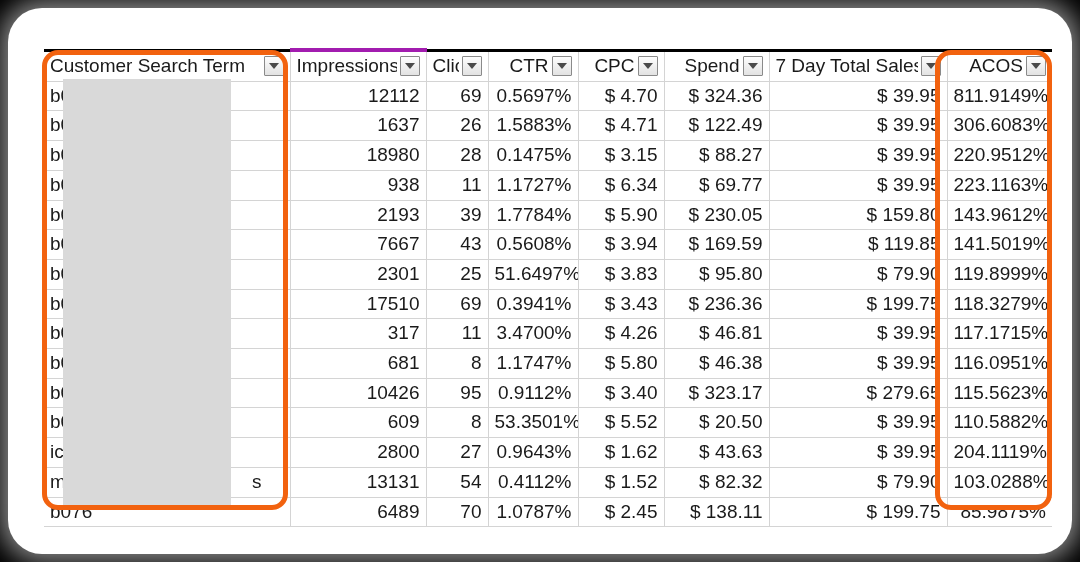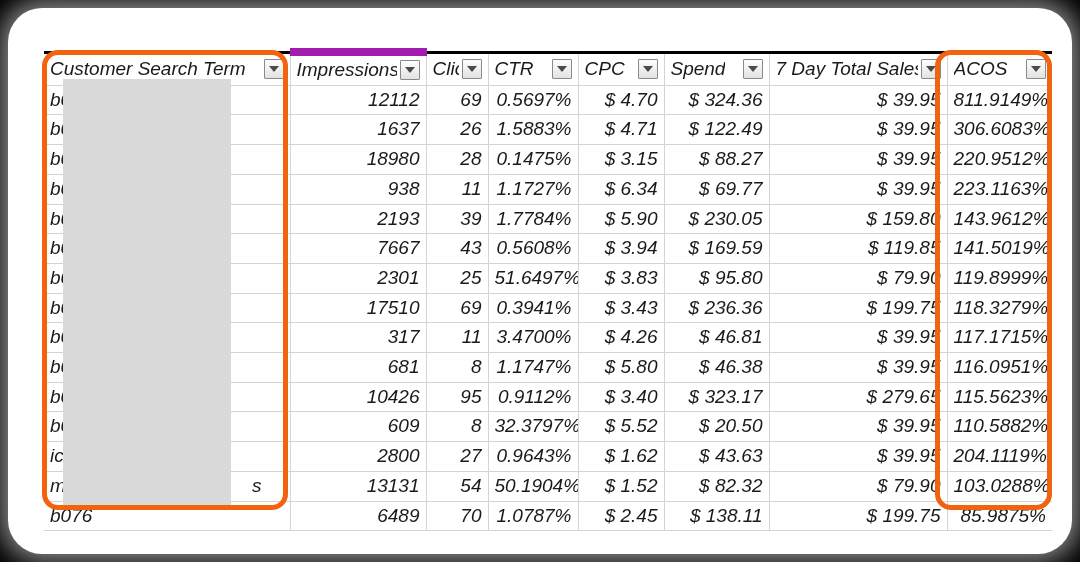--- a/index.html
+++ b/index.html
@@ -31,21 +31,20 @@
     box-shadow: 0 0 26px 8px rgba(255,255,255,0.55);
   }
 
   
   #sheet {
     position: absolute;
     left: 36px;
     top: 40px;
     width: 1008px;
     height: 464px;
-    font-style: italic;
   }
 
   table.grid {
     border-collapse: collapse;
     table-layout: fixed;
     width: 1008px;
     font-size: 19px;
     color: #1a1a1a;
   }
 
@@ -64,30 +63,30 @@
 
   
   thead th {
     border-top: 3px solid #000000;
     border-bottom: 1px solid #9a9a9a;
     position: relative;
     vertical-align: middle;
     padding: 0 4px 0 6px;
     font-size: 19px;
   }
-  thead th.hdr-green { border-top: 8px solid #a21caf; }
+  thead th.hdr-green { border-top: 4px solid #a21caf; }
 
   .hdr-inner {
     display: flex;
     align-items: center;
     justify-content: space-between;
     height: 100%;
     gap: 3px;
   }
-  .hdr-inner.center { justify-content: space-between; }
+  .hdr-inner.center { justify-content: flex-end; }
   .hdr-inner.center .hdr-label { flex: 0 1 auto; }
   .hdr-label {
     overflow: hidden;
     text-overflow: clip;
     white-space: nowrap;
   }
 
   
   .filter-btn {
     flex: 0 0 auto;
@@ -325,41 +324,41 @@
               <td class="num">0.9112%</td>
               <td class="num">$ 3.40</td>
               <td class="num">$ 323.17</td>
               <td class="num">$ 279.65</td>
               <td class="num">115.5623%</td>
             </tr>
             <tr>
               <td class="left" style="position: relative;"><span>b017</span></td>
               <td class="num">609</td>
               <td class="num">8</td>
-              <td class="num">32.3797%</td>
+              <td class="num">53.3501%</td>
               <td class="num">$ 5.52</td>
               <td class="num">$ 20.50</td>
               <td class="num">$ 39.95</td>
               <td class="num">110.5882%</td>
             </tr>
             <tr>
               <td class="left" style="position: relative;"><span>ice th</span></td>
               <td class="num">2800</td>
               <td class="num">27</td>
               <td class="num">0.9643%</td>
               <td class="num">$ 1.62</td>
               <td class="num">$ 43.63</td>
               <td class="num">$ 39.95</td>
               <td class="num">204.1119%</td>
             </tr>
             <tr>
               <td class="left" style="position: relative;"><span>myof</span><span style="position: absolute; right: 28px;">s</span></td>
               <td class="num">13131</td>
               <td class="num">54</td>
-              <td class="num">50.1904%</td>
+              <td class="num">0.4112%</td>
               <td class="num">$ 1.52</td>
               <td class="num">$ 82.32</td>
               <td class="num">$ 79.90</td>
               <td class="num">103.0288%</td>
             </tr>
             <tr>
               <td class="left" style="position: relative;"><span>b076</span></td>
               <td class="num">6489</td>
               <td class="num">70</td>
               <td class="num">1.0787%</td>

